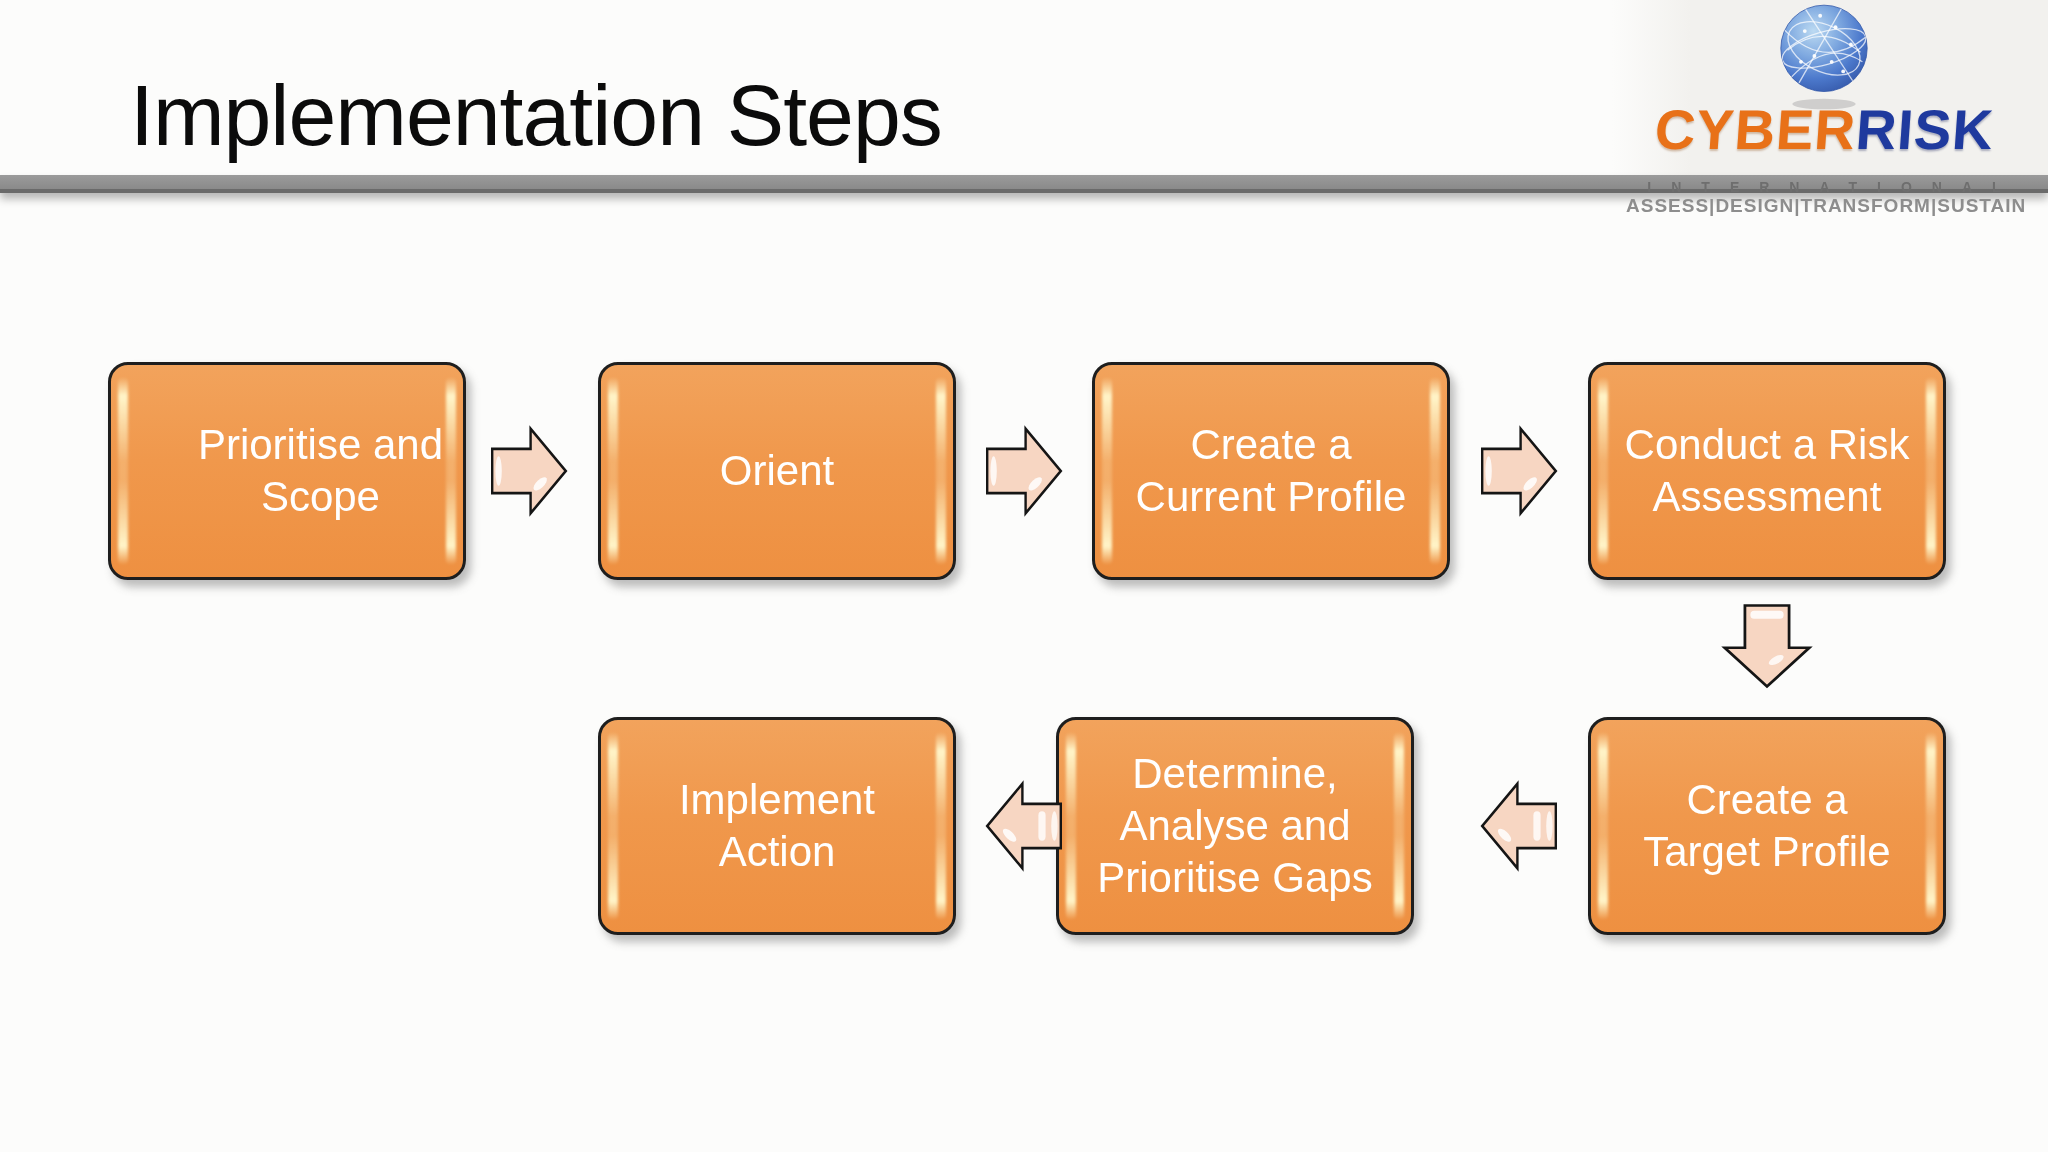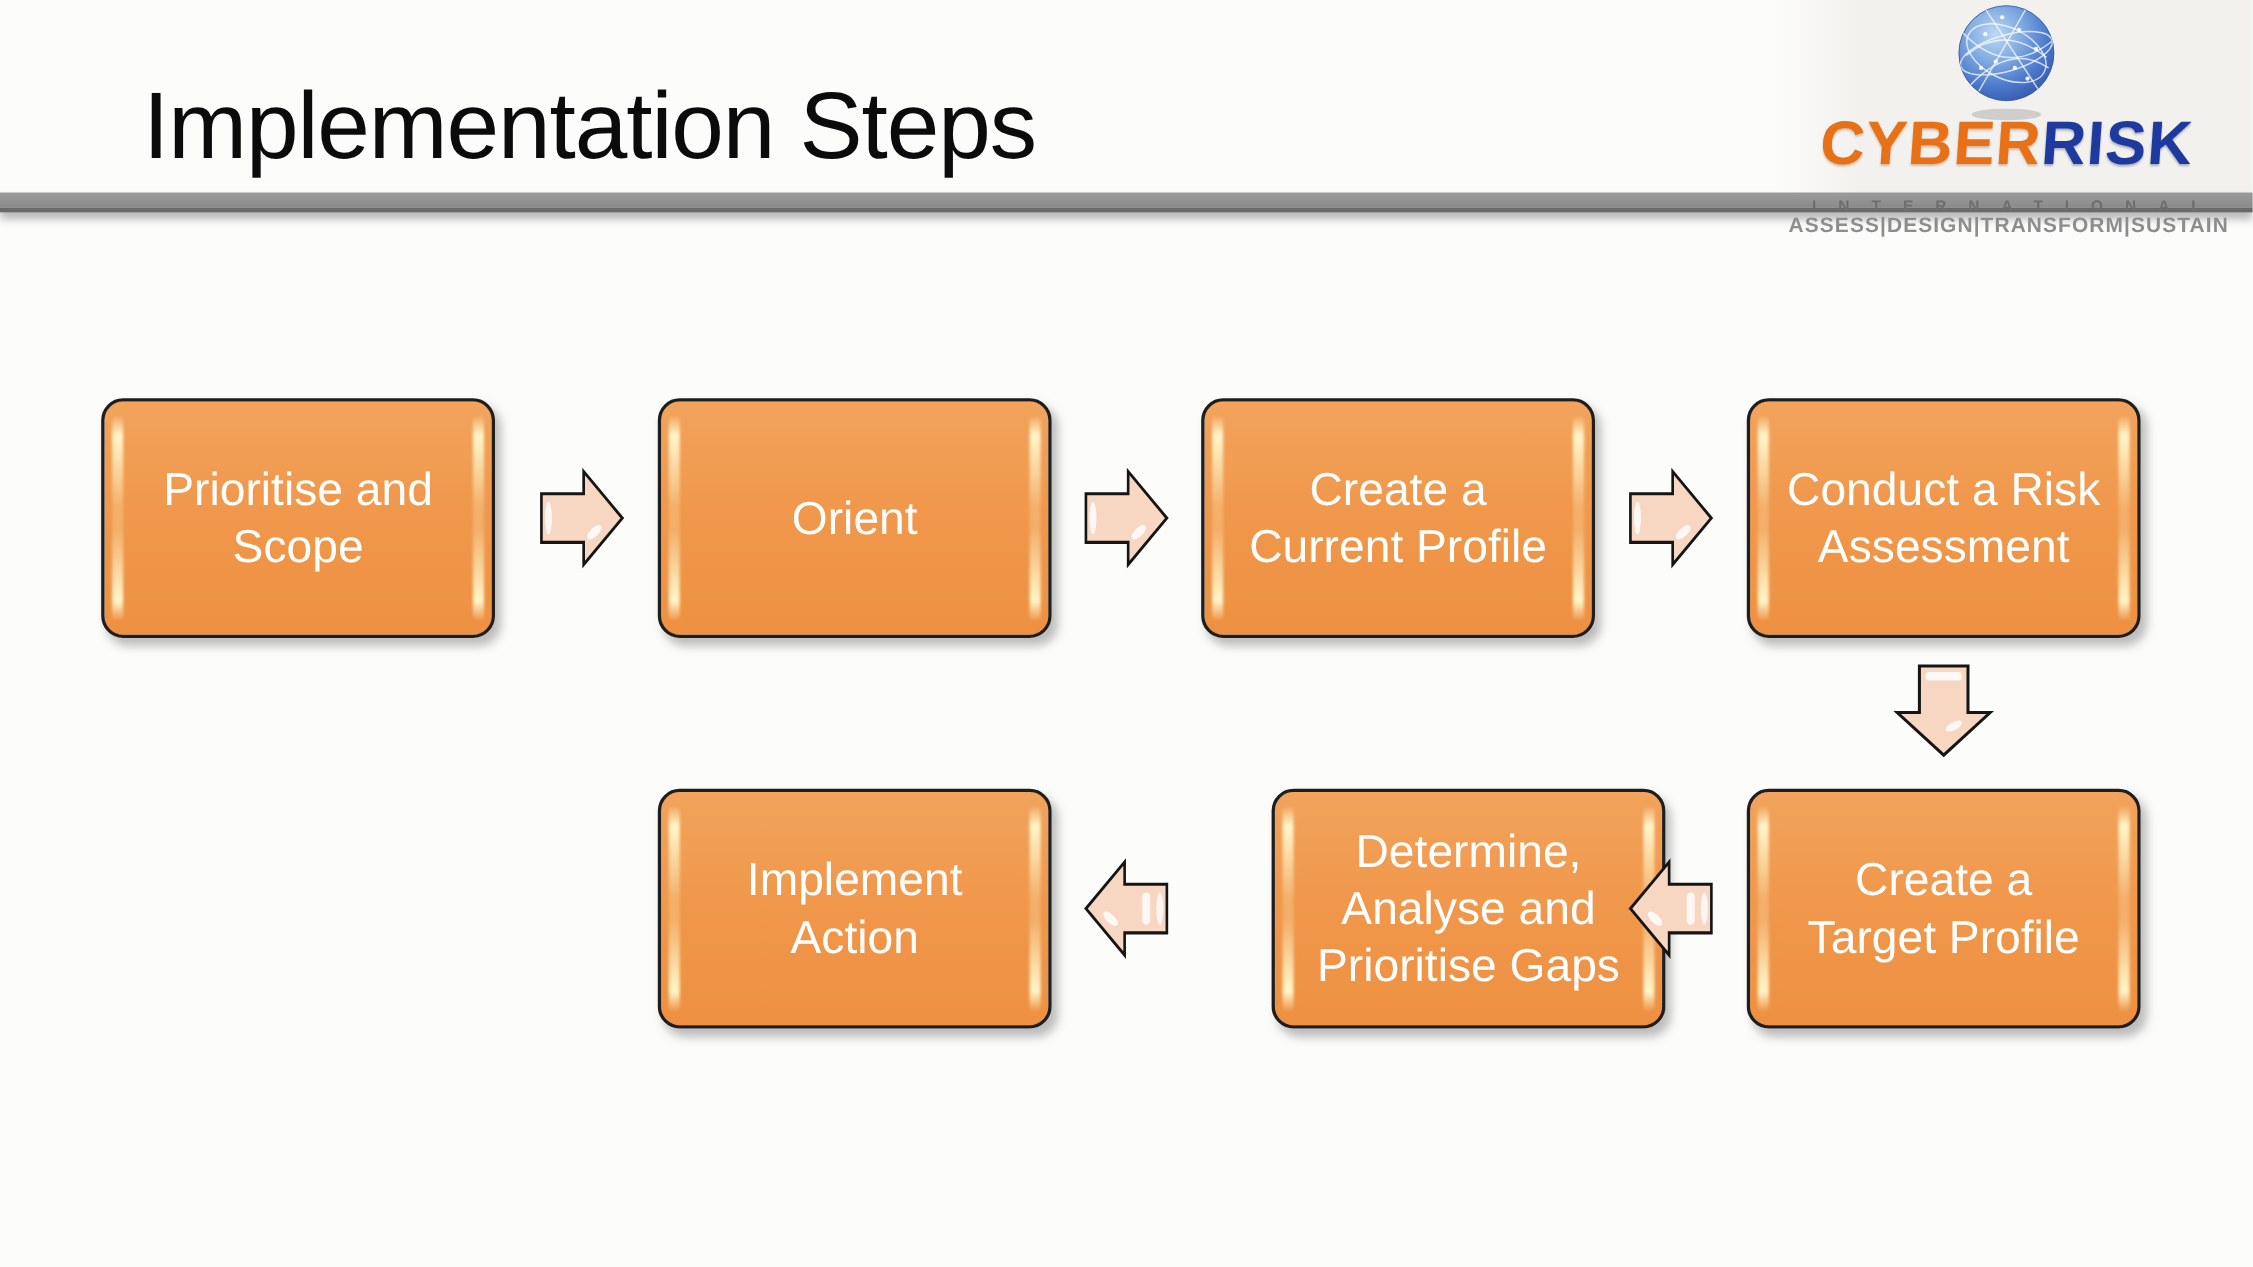--- a/index.html
+++ b/index.html
@@ -62,26 +62,26 @@
     content:"";position:absolute;top:12px;bottom:12px;width:10px;border-radius:8px;
     filter:blur(1.5px);
     background:linear-gradient(180deg,
       rgba(255,247,210,0) 0%, #FFF5C9 10%,
       rgba(255,245,201,0.25) 45%, rgba(255,245,201,0.25) 55%,
       #FFF5C9 90%, rgba(255,247,210,0) 100%);
   }
   .step::before{left:7px;}
   .step::after{right:7px;}
   .step .lbl{white-space:pre-line;padding:0 20px;position:relative;}
-  #s1{left:92px;top:362px;}
+  #s1{left:108px;top:362px;justify-content:flex-end;}
   #s2{left:598px;top:362px;}
   #s3{left:1092px;top:362px;}
   #s4{left:1588px;top:362px;}
   #s5{left:1588px;top:717px;}
-  #s6{left:1156px;top:717px;}
+  #s6{left:1056px;top:717px;}
   #s7{left:598px;top:717px;}
   .arrow{position:absolute;}
   #a1{left:489px;top:425px;width:80px;height:92px;}
   #a2{left:984px;top:425px;width:80px;height:92px;}
   #a3{left:1479px;top:425px;width:80px;height:92px;}
   #a4{left:1721px;top:602px;width:92px;height:88px;}
   #a5{left:1479px;top:780px;width:80px;height:92px;}
   #a6{left:984px;top:780px;width:80px;height:92px;}
   .arrow polygon{fill:#F7D6C2;stroke:#151515;stroke-width:3;stroke-linejoin:miter;}
 </style>

